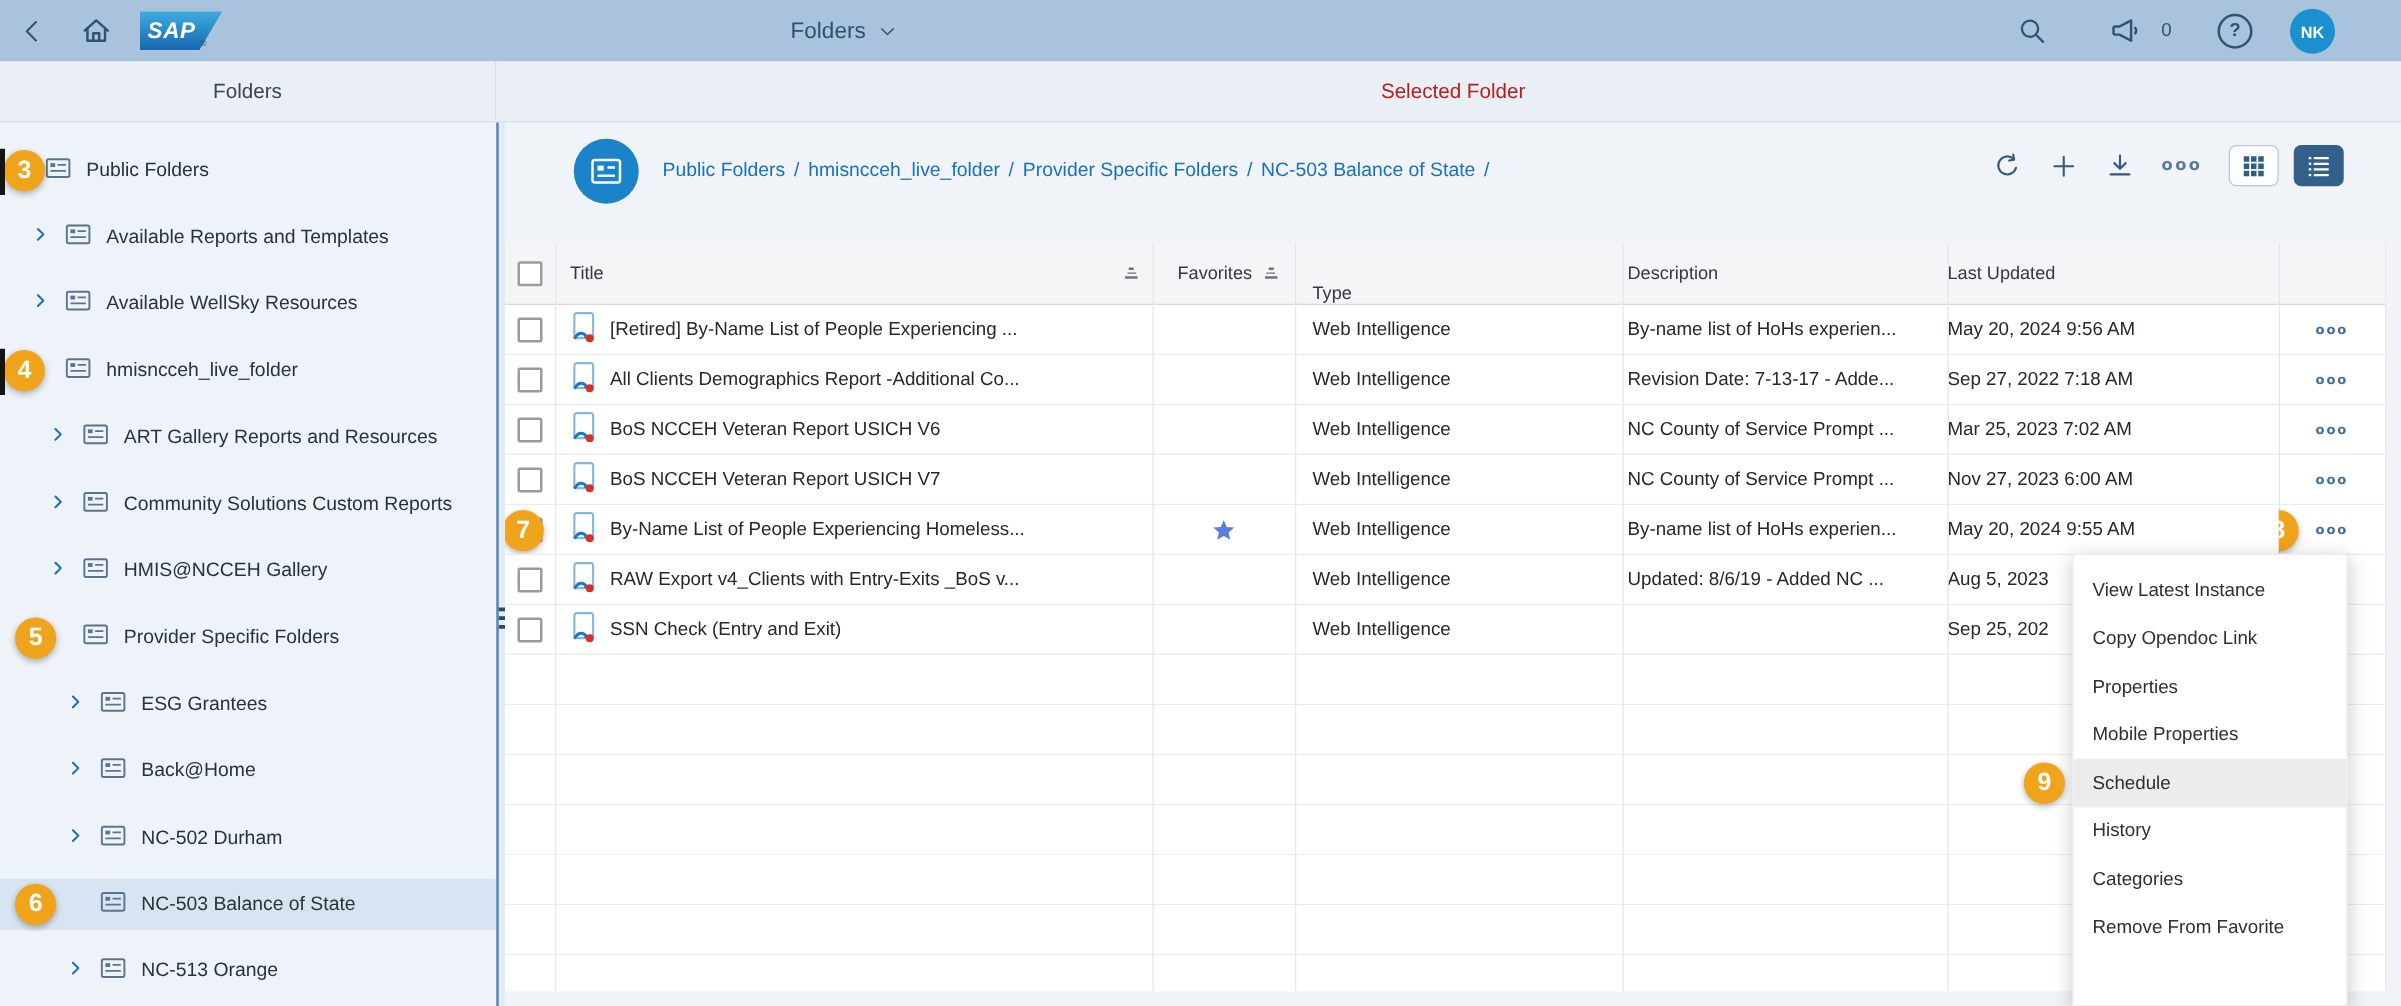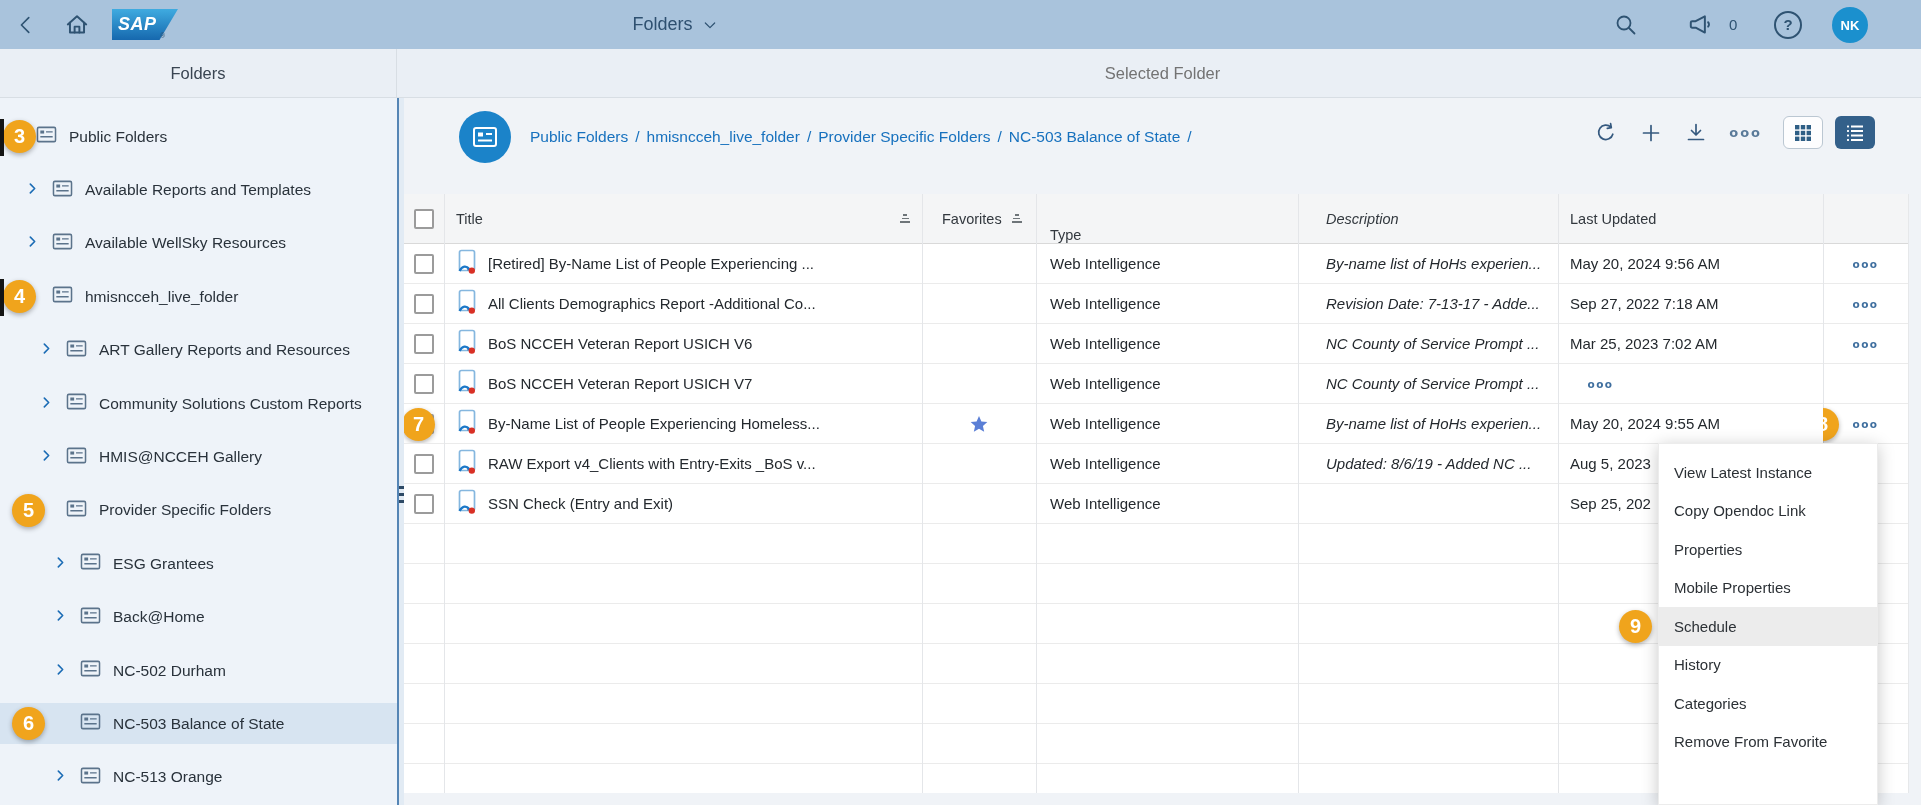--- a/index.html
+++ b/index.html
@@ -18,21 +18,21 @@
   .search-btn{left:1608px;width:36px;}
   .notif-btn{left:1680px;width:40px;}
   .notif-count{position:absolute;left:1729px;top:0;height:49px;display:flex;align-items:center;color:#2F5372;font-size:15px;}
   .help-btn{left:1768px;width:40px;}
   .help-circ{width:24px;height:24px;border:2px solid #2F5372;border-radius:50%;color:#2F5372;font-size:15px;font-weight:bold;display:flex;align-items:center;justify-content:center;}
   .avatar{position:absolute;left:1832px;top:7px;width:36px;height:36px;border-radius:50%;background:#1B90CE;color:#fff;font-size:13px;font-weight:bold;display:flex;align-items:center;justify-content:center;cursor:pointer;}
 
   
   .band{position:absolute;left:0;top:49px;width:100%;height:49px;background:#EAEFF5;border-bottom:1px solid #D8DEE4;box-sizing:border-box;z-index:5;}
   .band-folders{position:absolute;left:0;top:0;width:397px;height:48px;border-right:1px solid #D8DEE4;display:flex;align-items:center;justify-content:center;font-size:16.5px;color:#3A4552;box-sizing:border-box;}
-  .band-selected{position:absolute;left:404px;right:0;top:0;height:48px;display:flex;align-items:center;justify-content:center;font-size:16.5px;color:#737373;}
+  .band-selected{position:absolute;left:404px;right:0;top:0;height:48px;display:flex;align-items:center;justify-content:center;font-size:16.5px;color:#b91c1c;}
 
   
   .sidebar{position:absolute;left:0;top:98px;width:397px;bottom:0;background:#EEF3F9;z-index:4;}
   .tree{position:absolute;left:0;top:12px;width:397px;}
   .tree-item{height:53.4px;position:relative;display:flex;align-items:center;cursor:pointer;}
   .tree-item>*{position:relative;z-index:1;}
   .tree-item.selected::before{content:"";position:absolute;left:0;right:0;top:6px;bottom:7px;background:#D7E4F1;z-index:0;}
   .lvl1{padding-left:36px;} .lvl2{padding-left:52px;} .lvl3{padding-left:66px;} .lvl4{padding-left:80px;}
   .expander{display:inline-block;width:26px;margin-left:-26px;flex:none;}
   .tree-label{margin-left:12px;font-size:15.5px;color:#29323B;white-space:nowrap;}
@@ -61,22 +61,22 @@
   .view-list{background:#33608A;margin-left:-9px;}
 
   
   .table{position:absolute;left:404px;top:194px;width:1504px;bottom:12px;background:#fff;border-right:1px solid #E6E8EA;box-sizing:content-box;z-index:6;}
   .thead{height:50px;background:#F4F5F6;border-bottom:1px solid #D9D9D9;display:flex;box-sizing:border-box;}
   .th{display:flex;align-items:center;font-size:14.5px;color:#32383E;box-sizing:border-box;}
   .w0{width:40px;justify-content:center;}
   .w1{width:478px;padding-left:12px;}
   .w2{width:114px;}
   .w3{width:262px;padding-left:14px;align-items:flex-end;}
-  .w4{width:260px;padding-left:28px;font-style:italic;}
-  .w5{width:265px;padding-left:12px;}
+  .w4{width:260px;padding-left:4px;}
+  .w5{width:265px;}
   .w6{width:85px;justify-content:center;position:relative;}
   .sort{display:flex;flex-direction:column;align-items:center;gap:2px;}
   .sort i{display:block;height:1.6px;background:#6E7579;}
   .sort i:nth-child(1){width:4px;} .sort i:nth-child(2){width:7px;} .sort i:nth-child(3){width:10px;}
   .sort-right{margin-left:auto;margin-right:12px;}
   .sort-gap{margin-left:10px;}
   .trow{height:40px;display:flex;border-bottom:1px solid #EBEBEB;box-sizing:border-box;background:#fff;cursor:pointer;}
   .td{display:flex;align-items:center;font-size:15px;color:#24292E;white-space:nowrap;overflow:hidden;box-sizing:border-box;}
   .td.w2{justify-content:center;}
   .cb{width:16px;height:16px;border:2px solid #9B9B9B;border-radius:2px;background:#fff;flex:none;cursor:pointer;}
@@ -595,20 +595,23 @@
           </div>
           <div class="td w2">
             
           </div>
           <div class="td w3">
             <span>Web Intelligence</span>
           </div>
           <div class="td w4">
             <span>NC County of Service Prompt ...</span>
           </div>
+          <div class="td w5">
+            <span>Nov 27, 2023 6:00 AM</span>
+          </div>
           <div class="td w6">
 
             <span class="dots">ooo</span>
           </div>
         </div>
 
         <div class="trow">
           <div class="td w0" style="position:relative;">
             <span class="cb"></span>
             <span class="badge row-badge">7</span>

